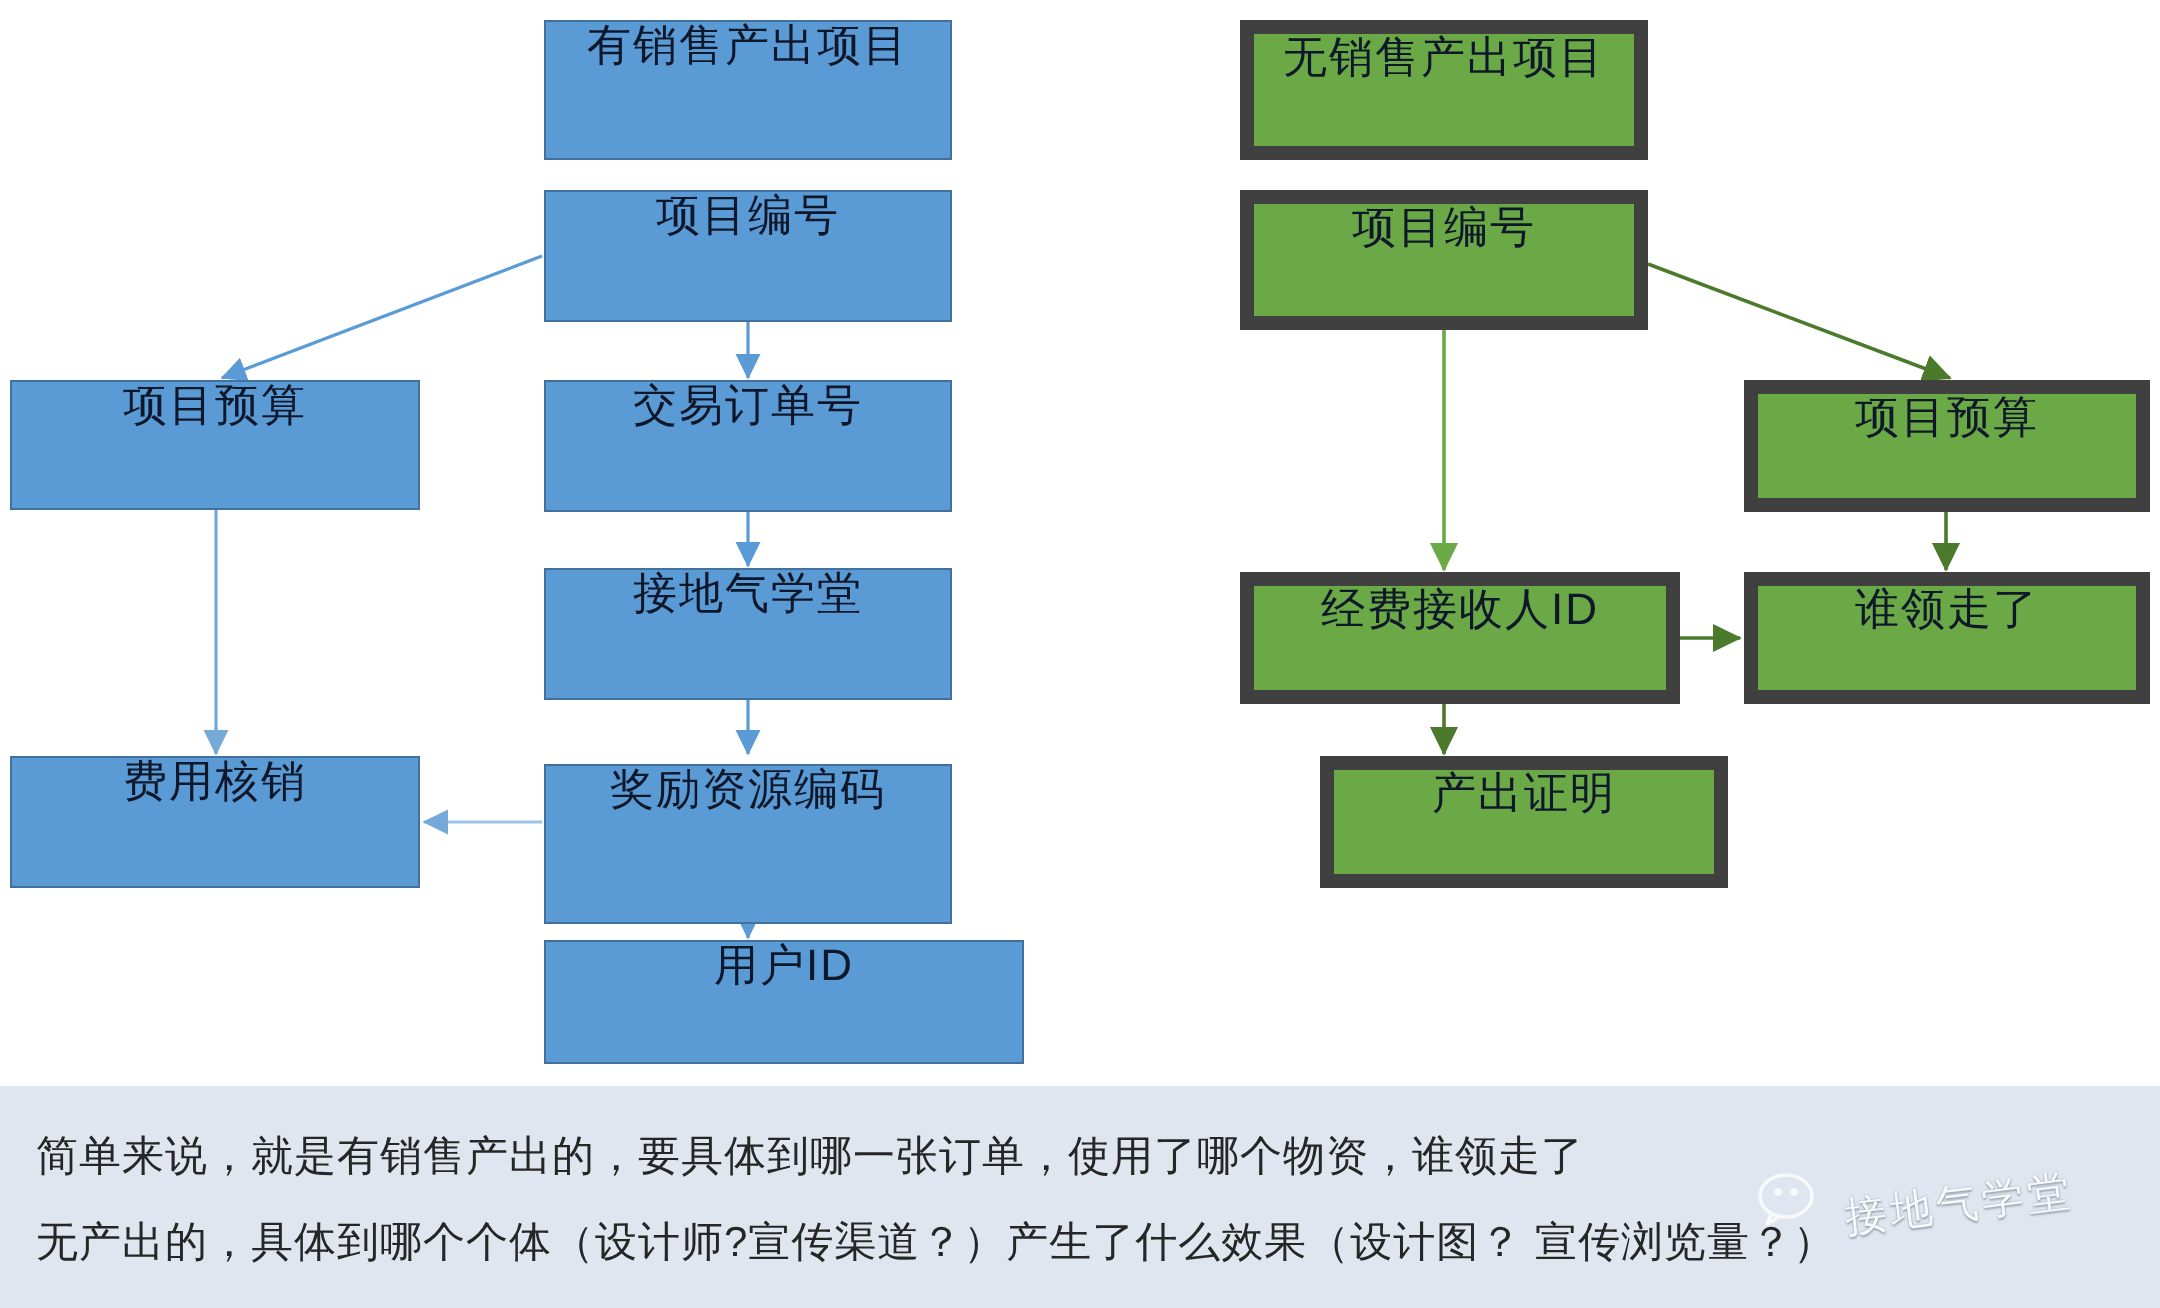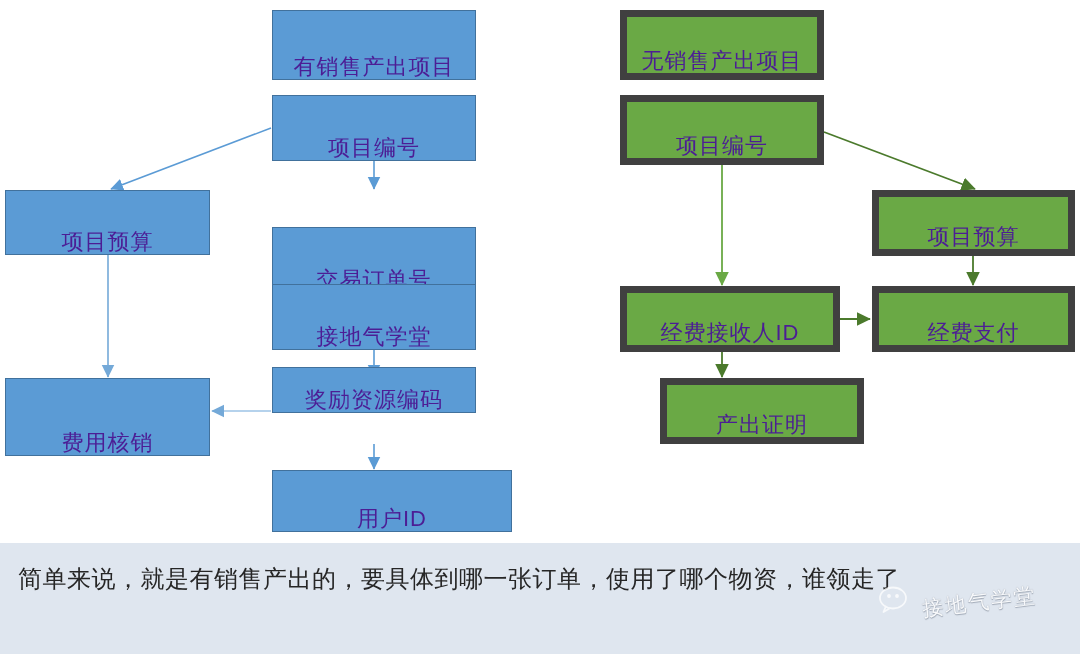--- a/index.html
+++ b/index.html
@@ -14,23 +14,23 @@
     position: relative;
     width: 1080px;
     height: 654px;
     background: #ffffff;
     overflow: hidden;
   }
   .node {
     position: absolute;
     box-sizing: border-box;
     display: flex;
-    align-items: flex-end;
+    align-items: flex-start;
     justify-content: center;
-    color: #4c1d95;
+    color: #0f172a;
     font-size: 22px;
     letter-spacing: 1px;
     line-height: 1.1;
     text-align: center;
     z-index: 3;
   }
   .node.blue {
     background: #5b9bd5;
     border: 1px solid #41719c;
   }
@@ -53,21 +53,21 @@
     top: 543px;
     width: 1080px;
     height: 111px;
     background: #dfe6ef;
     box-sizing: border-box;
     padding: 14px 18px 0 18px;
     z-index: 4;
   }
   #caption .line {
     color: #262626;
-    font-size: 24px;
+    font-size: 21px;
     line-height: 43px;
     white-space: nowrap;
     letter-spacing: 0.5px;
   }
   #watermark {
     position: absolute;
     left: 878px;
     top: 578px;
     width: 200px;
     height: 48px;
@@ -136,57 +136,58 @@
   <div id="nodes">
       <div class="node blue" style="left: 272px; top: 10px; width: 204px; height: 70px;">
         <span>有销售产出项目</span>
       </div>
       <div class="node blue" style="left: 272px; top: 95px; width: 204px; height: 66px;">
         <span>项目编号</span>
       </div>
       <div class="node blue" style="left: 5px; top: 190px; width: 205px; height: 65px;">
         <span>项目预算</span>
       </div>
-      <div class="node blue" style="left: 272px; top: 190px; width: 204px; height: 66px; margin-top: 37px;">
+      <div class="node blue" style="left: 272px; top: 190px; width: 204px; height: 66px;">
         <span>交易订单号</span>
       </div>
       <div class="node blue" style="left: 272px; top: 284px; width: 204px; height: 66px;">
         <span>接地气学堂</span>
       </div>
-      <div class="node blue" style="left: 5px; top: 378px; width: 205px; height: 78px;">
+      <div class="node blue" style="left: 5px; top: 378px; width: 205px; height: 66px;">
         <span>费用核销</span>
       </div>
-      <div class="node blue" style="left: 272px; top: 367px; width: 204px; height: 46px;">
+      <div class="node blue" style="left: 272px; top: 382px; width: 204px; height: 80px;">
         <span>奖励资源编码</span>
       </div>
       <div class="node blue" style="left: 272px; top: 470px; width: 240px; height: 62px;">
         <span>用户ID</span>
       </div>
       <div class="node green" style="left: 620px; top: 10px; width: 204px; height: 70px;">
         <span>无销售产出项目</span>
       </div>
       <div class="node green" style="left: 620px; top: 95px; width: 204px; height: 70px;">
         <span>项目编号</span>
       </div>
       <div class="node green" style="left: 872px; top: 190px; width: 203px; height: 66px;">
         <span>项目预算</span>
       </div>
       <div class="node green" style="left: 620px; top: 286px; width: 220px; height: 66px;">
         <span>经费接收人ID</span>
       </div>
       <div class="node green" style="left: 872px; top: 286px; width: 203px; height: 66px;">
-        <span>经费支付</span>
+        <span>谁领走了</span>
       </div>
       <div class="node green" style="left: 620px; top: 378px; width: 204px; height: 66px; margin-left: 40px;">
         <span>产出证明</span>
       </div>
     </div>
 
   <div id="caption">
     <div class="line">简单来说，就是有销售产出的，要具体到哪一张订单，使用了哪个物资，谁领走了</div>
+    <div class="line">无产出的，具体到哪个个体（设计师?宣传渠道？）产生了什么效果（设计图？ 宣传浏览量？）</div>
   </div>
 
   <div id="watermark">
     <svg width="40" height="34" viewBox="0 0 40 34">
       <g fill="none" stroke="#ffffff" stroke-width="1.8" opacity="0.95">
         <ellipse cx="15" cy="13" rx="13" ry="10.5"></ellipse>
         <path d="M8 21 L5.5 27 L11.5 23.5" stroke-linejoin="round"></path>
       </g>
       <circle cx="11" cy="11" r="1.9" fill="#ffffff"></circle>
       <circle cx="19" cy="11" r="1.9" fill="#ffffff"></circle>

